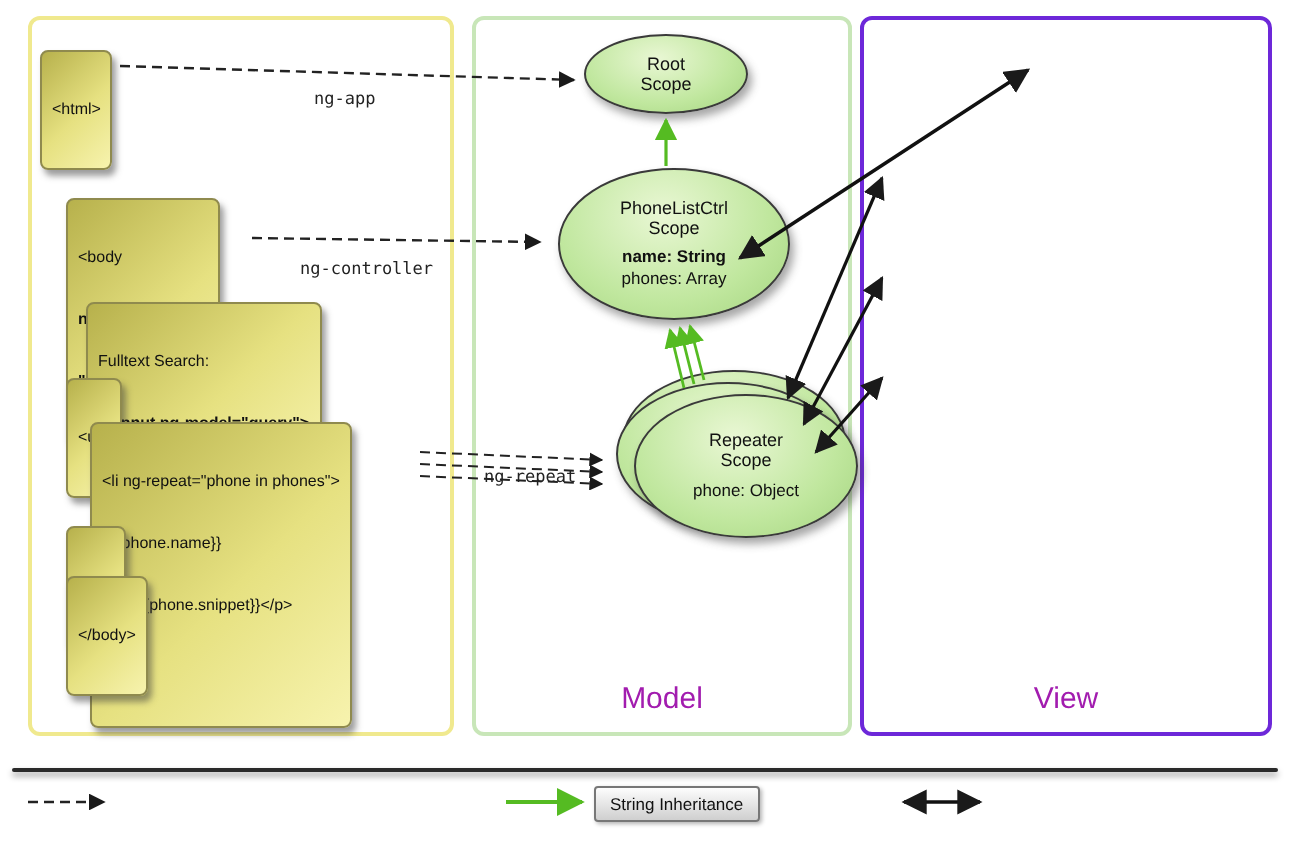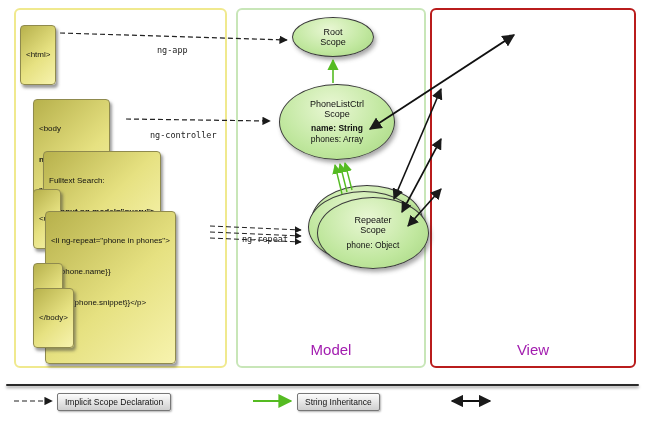--- a/index.html
+++ b/index.html
@@ -3,21 +3,21 @@
 <meta charset="utf-8">
 <style>
   * { margin:0; padding:0; box-sizing:border-box; }
   html,body { background:#fff; }
   .canvas { position:relative; width:645px; height:425px; background:#fff;
             font-family:"Liberation Sans", sans-serif; overflow:hidden; }
 
   .panel { position:absolute; top:8px; height:360px; border-radius:6px; background:#fff; z-index:1; }
   .panel-template { left:14px;  width:213px; border:2px solid #f0e98e; }
   .panel-model    { left:236px; width:190px; border:2px solid #c8e6b8; }
-  .panel-view     { left:430px; width:206px; border:2px solid #b91c1c; }
+  .panel-view     { left:430px; width:206px; border:2px solid #6d28d9; }
   .panel-label { position:absolute; bottom:8px; width:100%; text-align:center;
                  font-size:15px; color:#a21caf; }
 
   .code { position:absolute; z-index:3;
           background:linear-gradient(135deg,#b7b14c 0%, #e6e181 55%, #f7f3ae 100%);
           border:1px solid #8f8a4e; border-radius:4px;
           box-shadow:2px 3px 3px rgba(60,60,60,.5);
           font-family:Liberation Sans, sans-serif; font-size:8px; line-height:1.3;
           color:#111; padding:3px 5px; white-space:pre; }
   .code .b { font-weight:bold; }
@@ -174,16 +174,15 @@
     <line x1="253" y1="401" x2="291" y2="401" stroke="#55bb22" stroke-width="2" marker-end="url(#mG)"></line>
     <line x1="452" y1="401" x2="490" y2="401" stroke="#111" stroke-width="1.8" marker-start="url(#mA)" marker-end="url(#mA)"></line>
   </svg>
 
   <div class="arrow-label" style="left:157px; top:21px;">ng-app</div>
   <div class="arrow-label" style="left:150px; top:106px;">ng-controller</div>
   <div class="arrow-label" style="left:242px; top:210px;">ng-repeat</div>
 
   <div class="rule"></div>
 
-  <div class="legend-box" style="left:57px;">Implicit Scope Declaration</div>
   <div class="legend-box" style="left:297px;">String Inheritance</div>
 
 </div>
 
 </body></html>

